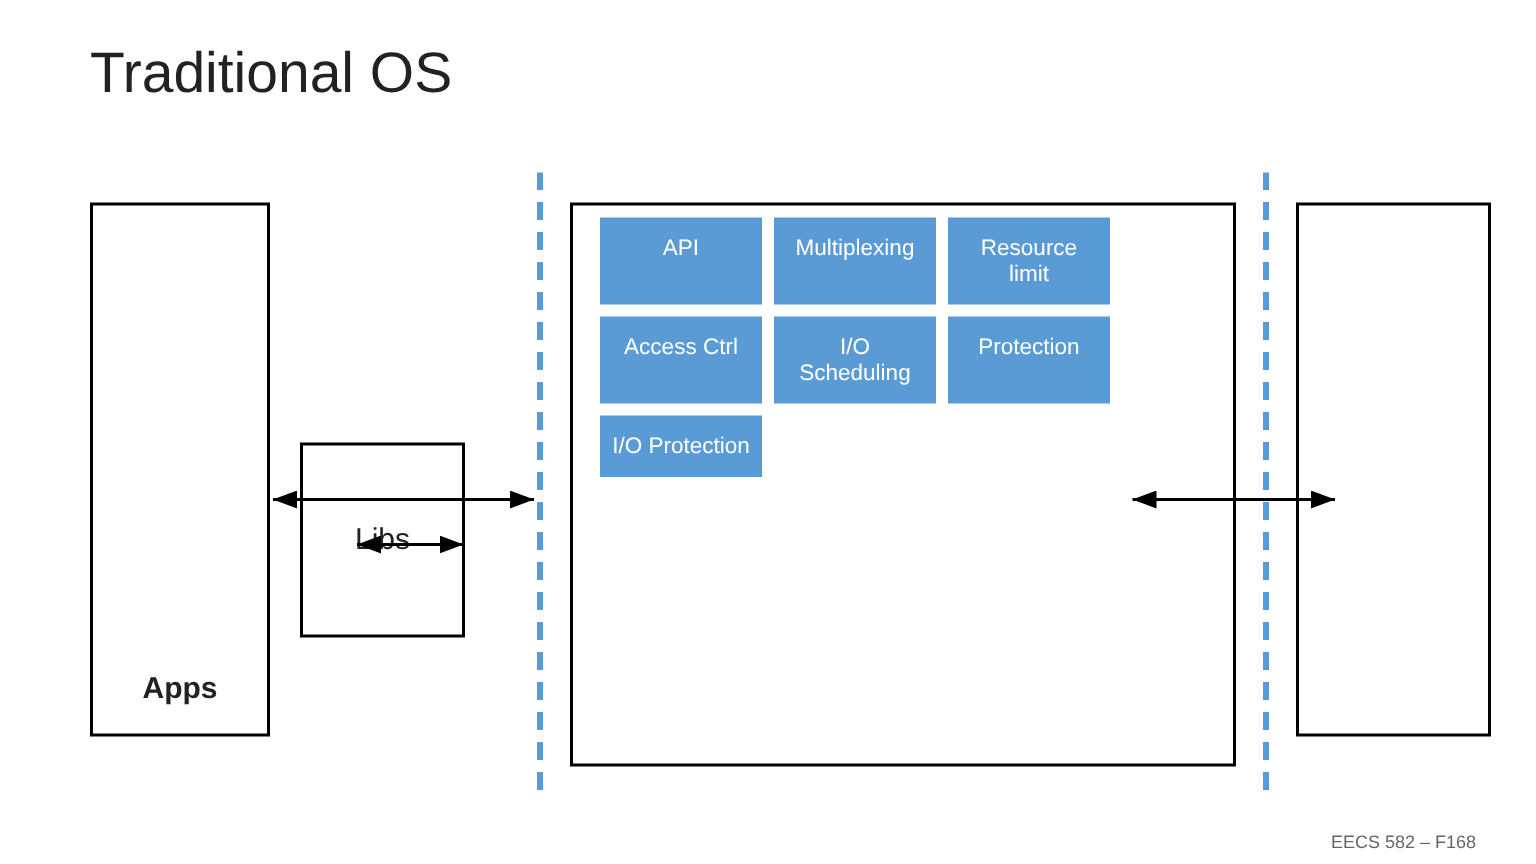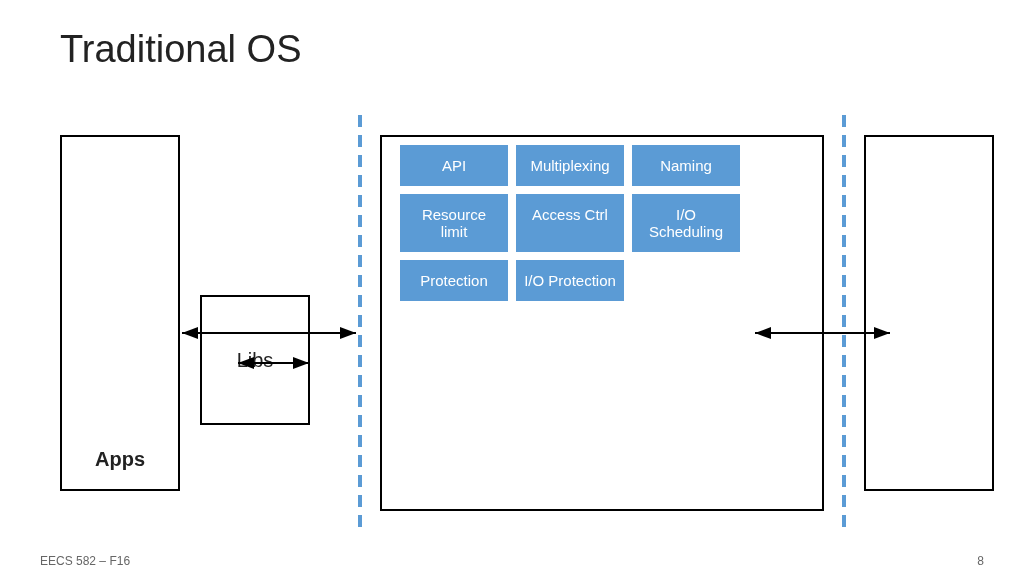--- a/index.html
+++ b/index.html
@@ -156,21 +156,21 @@
       height: 100%;
       pointer-events: none;
     }
     
     .footer {
       position: absolute;
       bottom: 8px;
       left: 0;
       right: 0;
       display: flex;
-      justify-content: space-between;
+      justify-content: flex-end;
       padding: 0 40px;
       font-size: 12px;
       color: #666;
     }
   </style>
 </head>
 <body>
 
 <div class="slide-title">Traditional OS</div>
 
@@ -183,21 +183,20 @@
   <div class="libs-label">Libs</div>
 
   <div class="dashed-line-left"></div>
   <div class="dashed-line-right"></div>
 
   <div class="kernel-box"></div>
 
   <div class="kernel-buttons">
     <div class="k-btn">API</div>
     <div class="k-btn">Multiplexing</div>
-    <div class="k-btn">Naming</div>
     <div class="k-btn">Resource limit</div>
     <div class="k-btn">Access Ctrl</div>
     <div class="k-btn">I/O Scheduling</div>
     <div class="k-btn">Protection</div>
     <div class="k-btn">I/O Protection</div>
   </div>
 
   <div class="hardware-box"></div>
 
   <svg class="arrows-svg" xmlns="http://www.w3.org/2000/svg">

